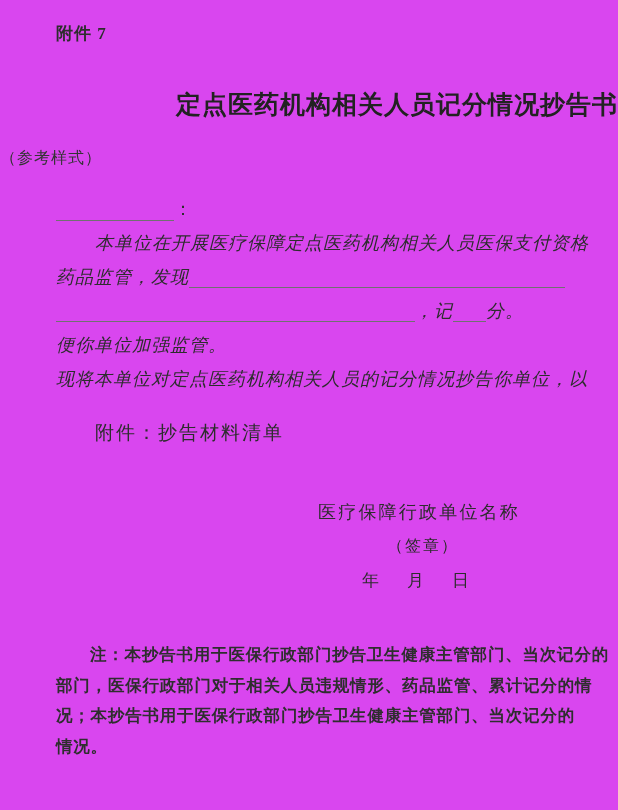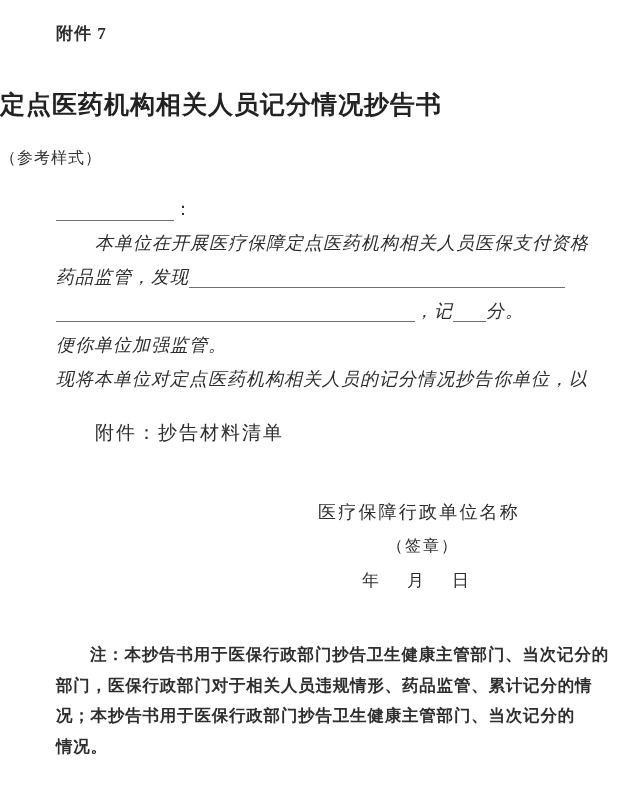--- a/index.html
+++ b/index.html
@@ -6,39 +6,39 @@
     margin: 0;
     padding: 0;
     background: #e9e9e9;
     font-family: "Liberation Serif", "DejaVu Serif", serif;
   }
   .page {
     position: relative;
     width: 618px;
     height: 810px;
     margin: 0 auto;
-    background: #ffffff;
+    background: #d946ef;
     color: #2d2d2d;
     overflow: hidden;
   }
   .attach-label {
     position: absolute;
     left: 56px;
     top: 22px;
     font-size: 17px;
     font-weight: 700;
     letter-spacing: 1px;
   }
   .title {
     position: absolute;
     left: 0;
     right: 0;
     top: 88px;
     margin: 0;
-    text-align: left;
+    text-align: right;
     font-size: 25px;
     font-weight: 700;
     letter-spacing: 1px;
     color: #222;
   }
   .subtitle {
     position: absolute;
     left: 0;
     right: 0;
     top: 148px;

